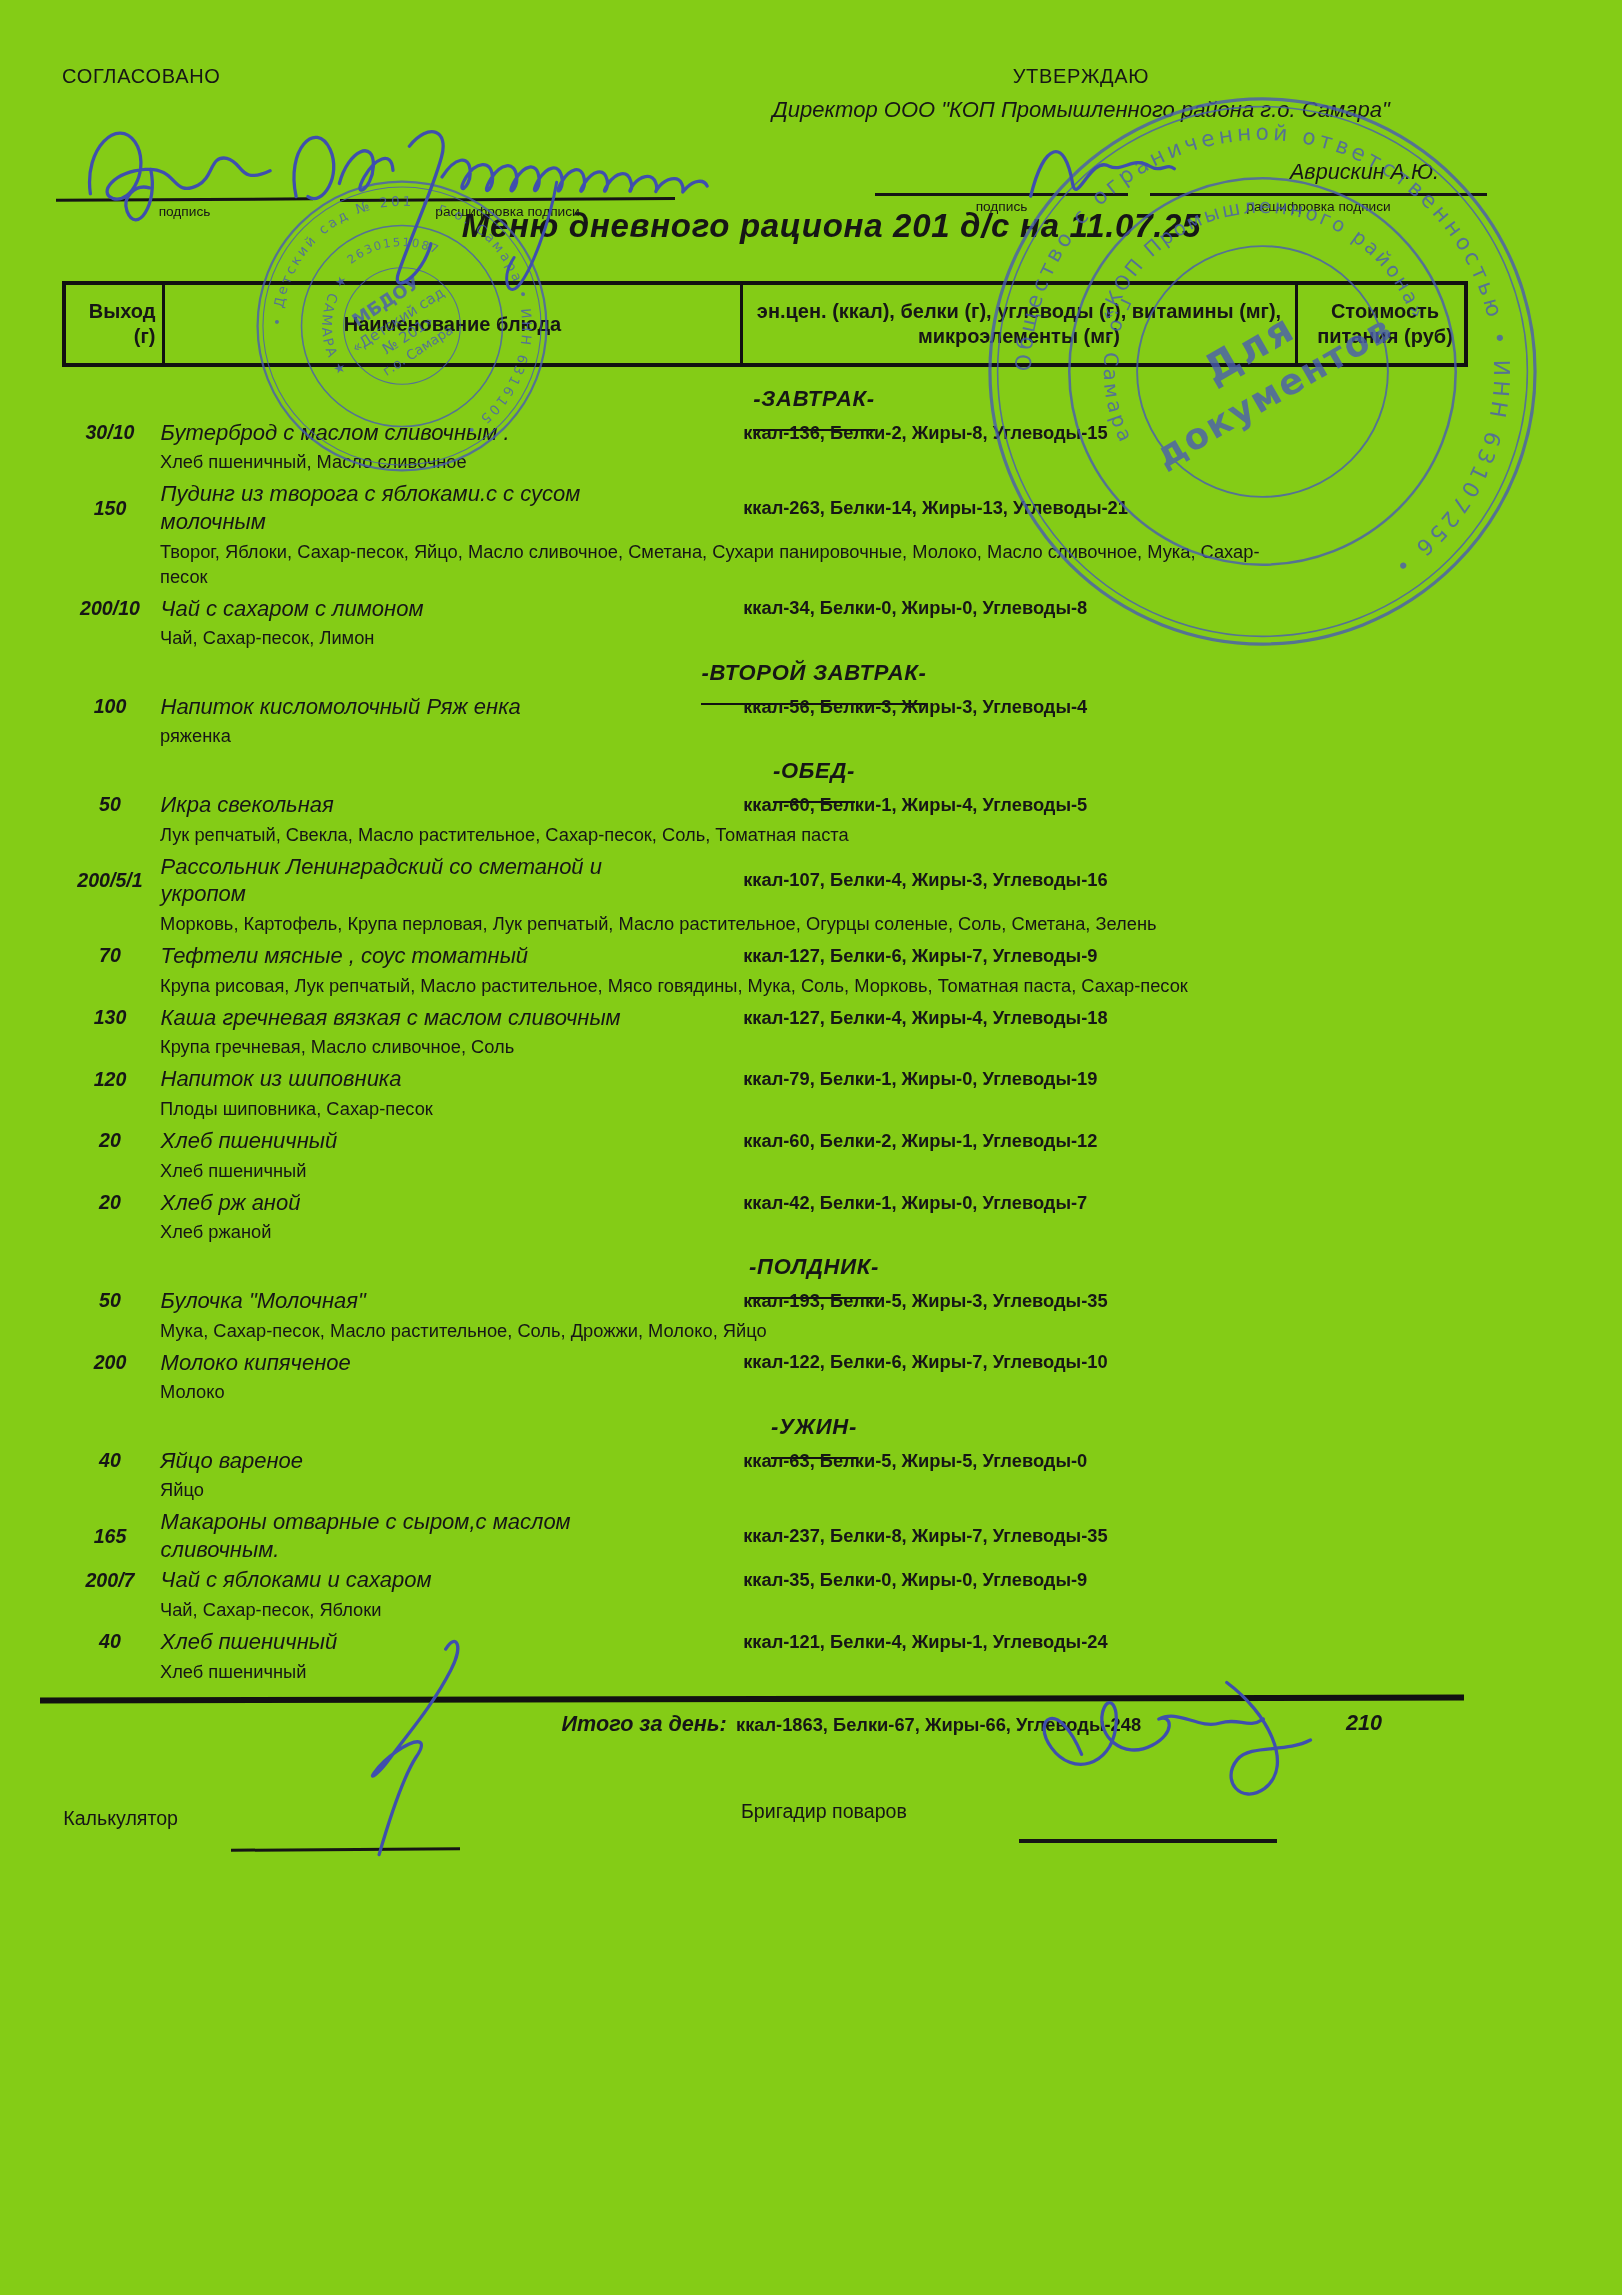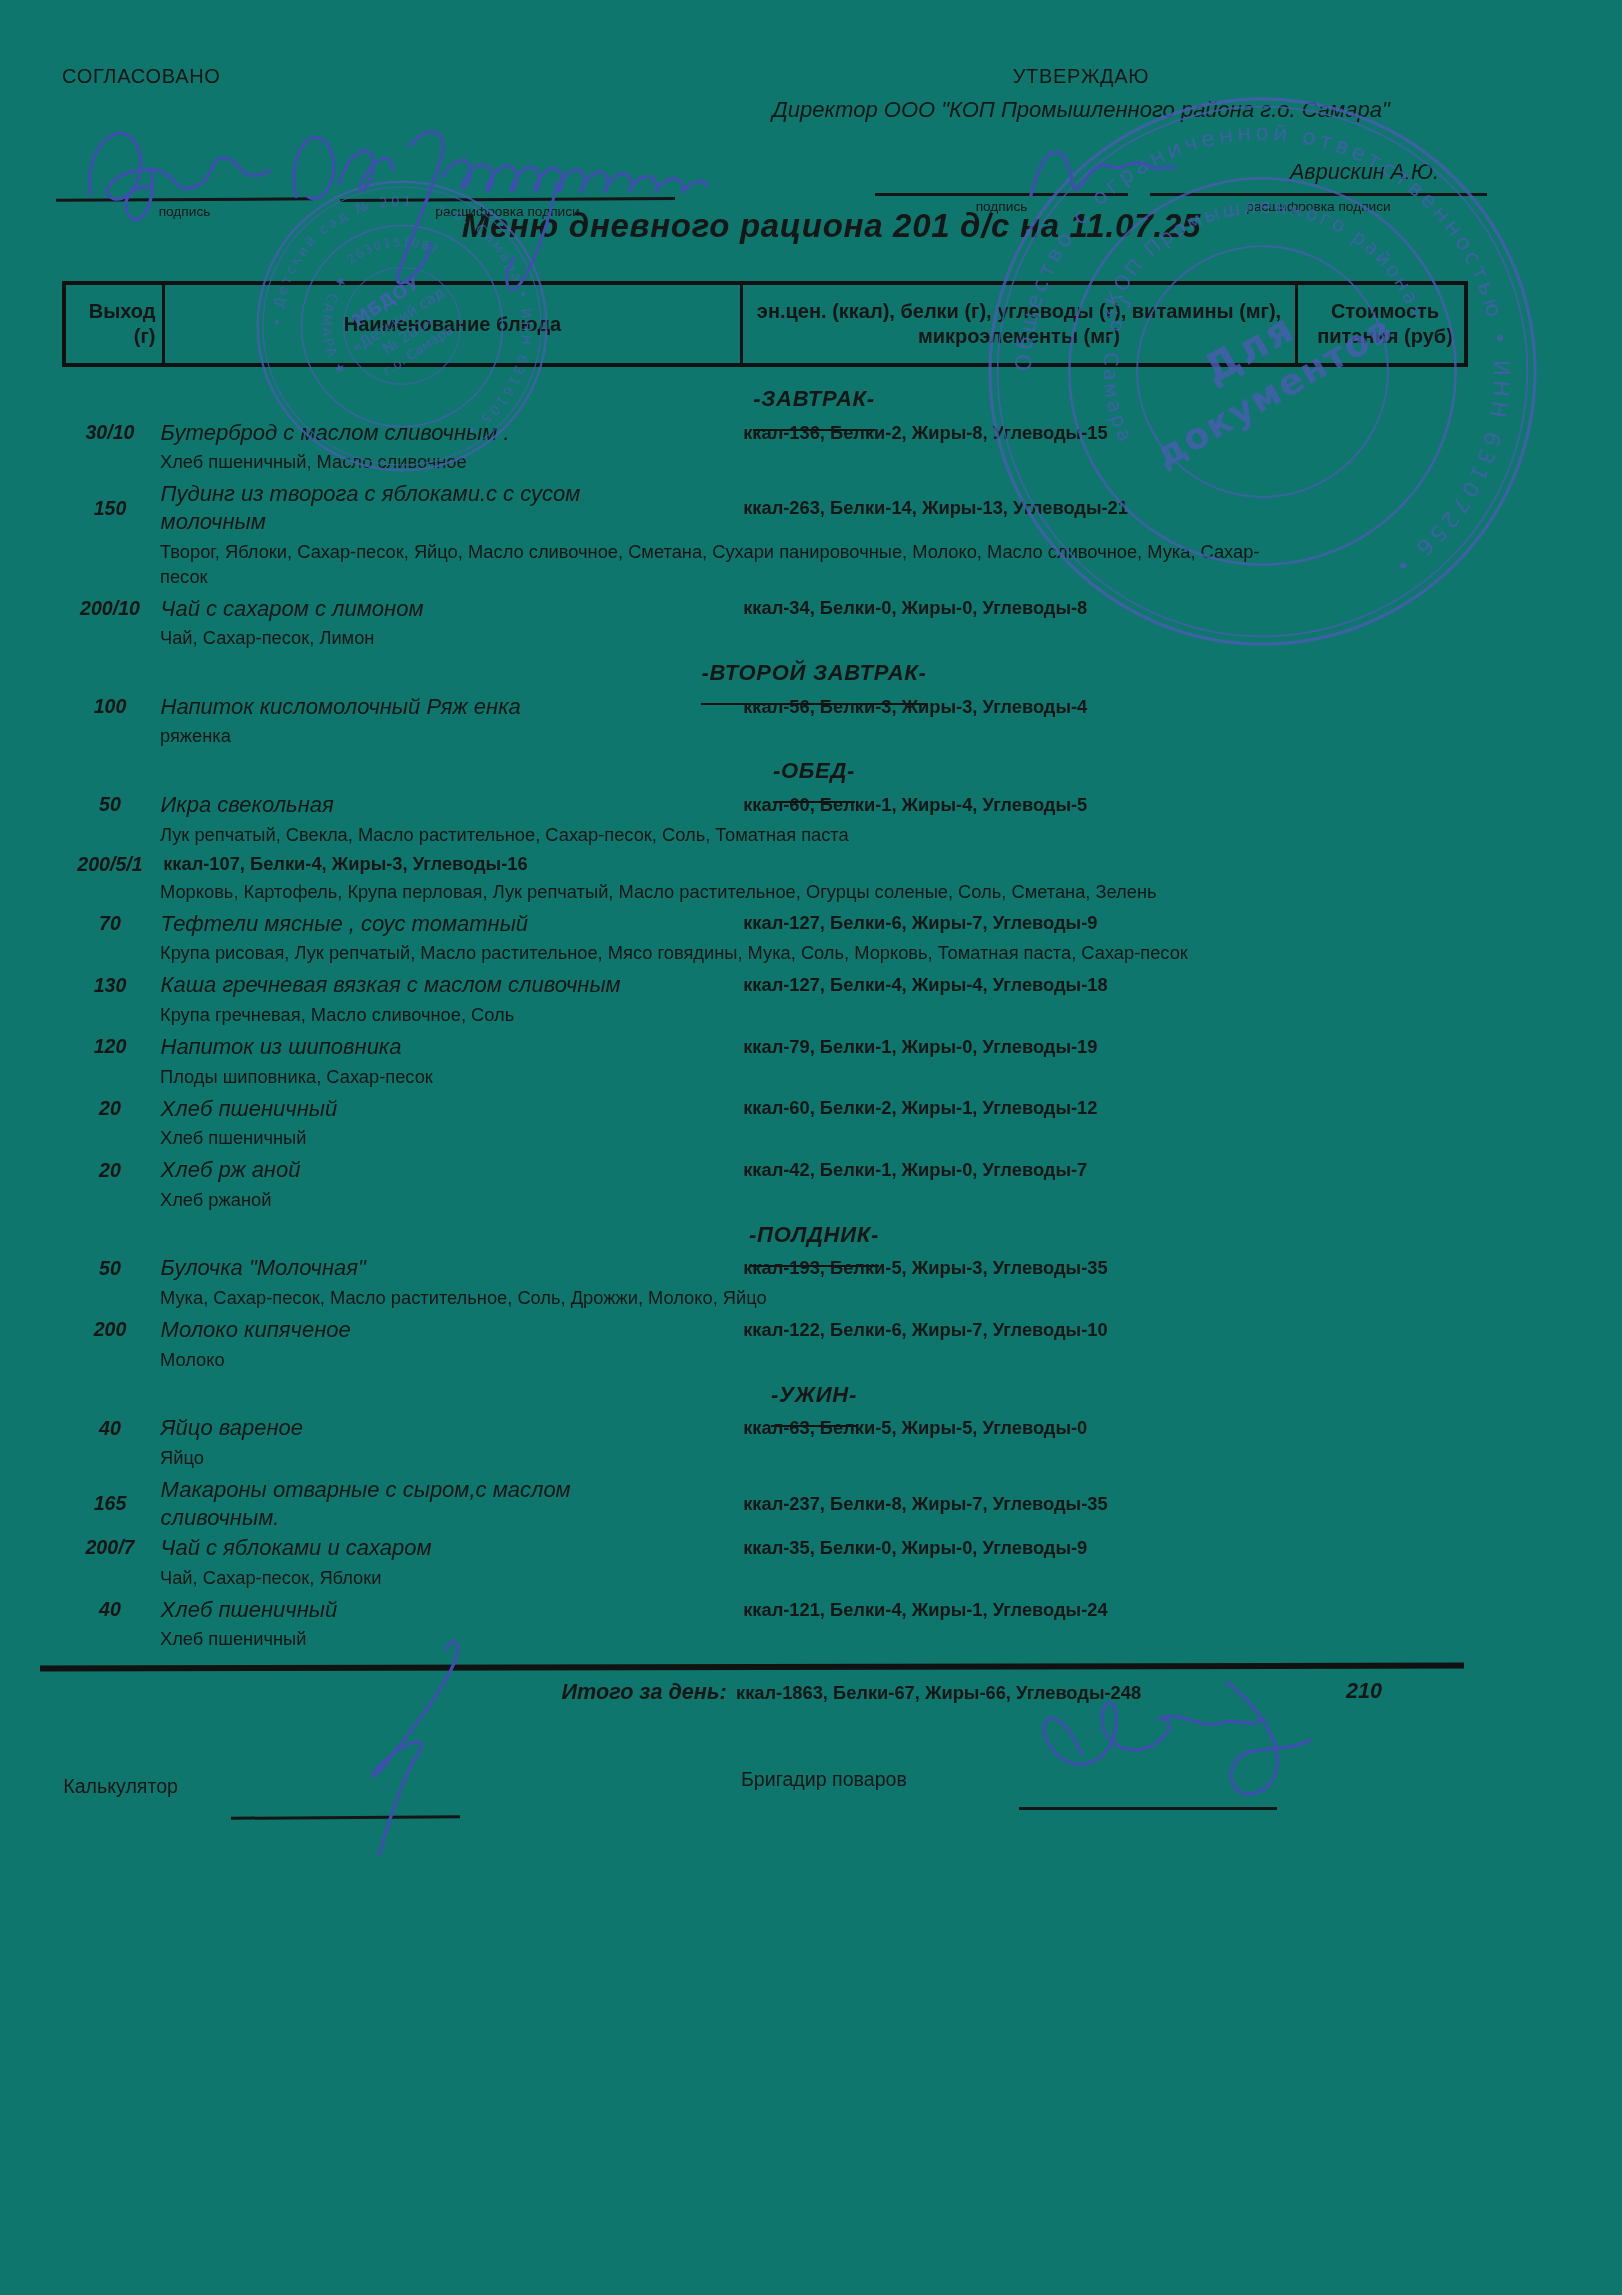--- a/index.html
+++ b/index.html
@@ -1,19 +1,19 @@
 <!DOCTYPE html>
 <html style="font-size:10.5px"><head>
 <meta charset="utf-8">
 <style>
   html,body{margin:0;padding:0;background:#e8e8e6;}
   .page{
     position:relative;
     width:1623px;height:2295px;
-    background:#0f766e;
+    background:#84cc16;
     font-family:"Liberation Sans", sans-serif;
     color:#161616;
     overflow:hidden;
   }
   
   .agreed{position:absolute;left:62px;top:65px;font-size:20px;letter-spacing:0.7px;}
   .approve-block{position:absolute;left:708px;top:65px;width:746px;text-align:center;}
   .approve-label{font-size:20px;letter-spacing:0.7px;}
   .approve-position{font-size:22px;font-style:italic;margin-top:9.2px;}
   .approver-name{position:absolute;left:1237px;top:159px;width:255px;font-size:21.6px;font-style:italic;text-align:center;}
@@ -132,20 +132,21 @@
         <div class="ing">ряженка</div>
         <div class="sec"><span>-ОБЕД-</span></div>
         <div class="menu-row">
           <div class="w">50</div>
           <div class="n">Икра свекольная</div>
           <div class="k">ккал-60, Белки-1, Жиры-4, Углеводы-5</div>
         </div>
         <div class="ing">Лук репчатый, Свекла, Масло растительное, Сахар-песок, Соль, Томатная паста</div>
         <div class="menu-row">
           <div class="w">200/5/1</div>
+          <div class="n">Рассольник Ленинградский со сметаной и укропом</div>
           <div class="k">ккал-107, Белки-4, Жиры-3, Углеводы-16</div>
         </div>
         <div class="ing">Морковь, Картофель, Крупа перловая, Лук репчатый, Масло растительное, Огурцы соленые, Соль, Сметана, Зелень</div>
         <div class="menu-row">
           <div class="w">70</div>
           <div class="n">Тефтели мясные , соус томатный</div>
           <div class="k">ккал-127, Белки-6, Жиры-7, Углеводы-9</div>
         </div>
         <div class="ing">Крупа рисовая, Лук репчатый, Масло растительное, Мясо говядины, Мука, Соль, Морковь, Томатная паста, Сахар-песок</div>
         <div class="menu-row">

